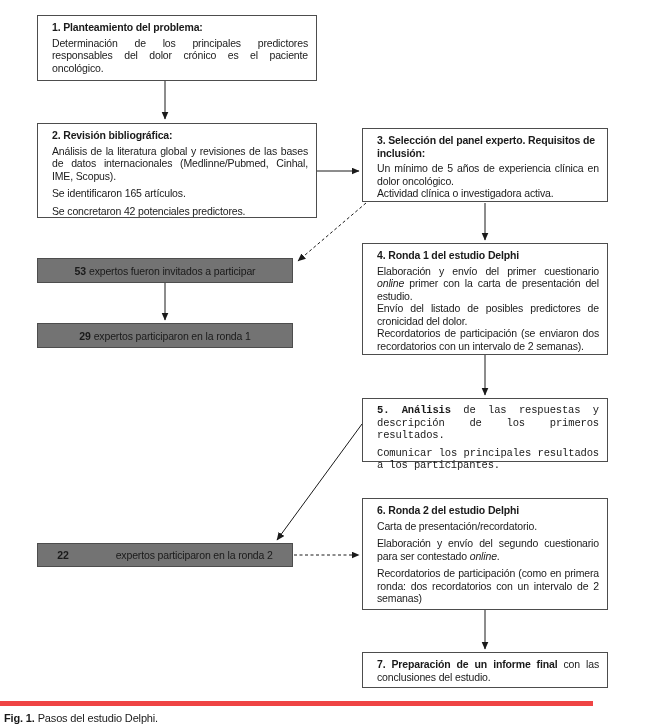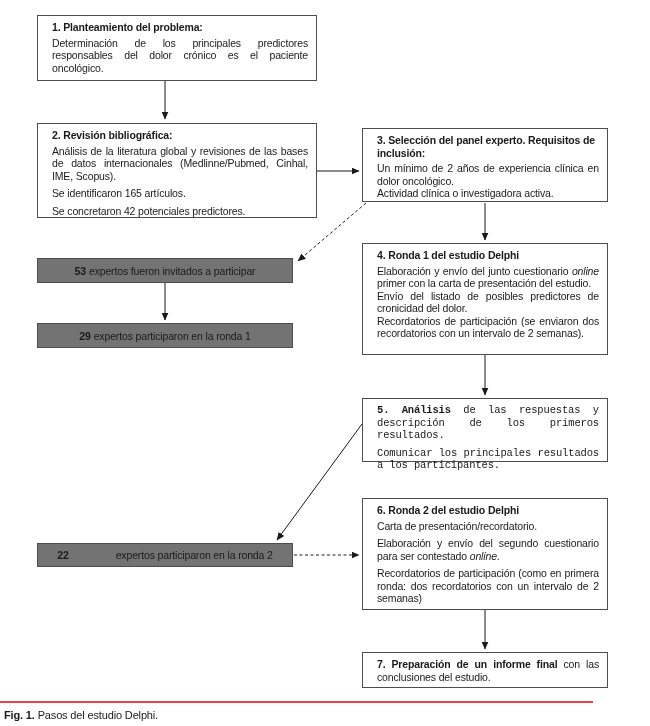--- a/index.html
+++ b/index.html
@@ -30,21 +30,21 @@
     position:absolute; box-sizing:border-box;
     background:#737373; border:1px solid #4d4d4d;
     font-size:10.5px; letter-spacing:-0.15px;
     display:flex; align-items:center; justify-content:center;
     text-align:center; white-space:nowrap;
     z-index:2;
   }
   .sbox b { margin-right:3px; }
   #caption {
     position:absolute; left:0; top:701px; width:593px;
-    border-top:2px solid #ef4444;
+    border-top:5px solid #ef4444;
     padding:6px 0 0 4px; box-sizing:border-box;
     font-size:11px; letter-spacing:-0.15px;
     background:#ffffff; z-index:2;
   }
 </style>
 </head>
 <body>
 
 <div id="figure">
 
@@ -72,27 +72,27 @@
 
   <div class="box" style="left:37px; top:123px; width:280px; height:95px;">
     <p class="title">2. Revisión bibliográfica:</p>
     <p class="mt3">Análisis de la literatura global y revisiones de las bases de datos internacionales (Medlinne/Pubmed, Cinhal, IME, Scopus).</p>
     <p class="mt5">Se identificaron 165 artículos.</p>
     <p class="mt5">Se concretaron 42 potenciales predictores.</p>
   </div>
 
   <div class="box" style="left:362px; top:128px; width:246px; height:74px;">
     <p class="title">3. Selección del panel experto. Requisitos de inclusión:</p>
-    <p class="mt3">Un mínimo de 2 años de experiencia clínica en dolor oncológico.</p>
+    <p class="mt3">Un mínimo de 5 años de experiencia clínica en dolor oncológico.</p>
     <p>Actividad clínica o investigadora activa.</p>
   </div>
 
   <div class="box" style="left:362px; top:243px; width:246px; height:112px;">
     <p class="title">4. Ronda 1 del estudio Delphi</p>
-    <p class="mt3"><span>Elaboración y envío del junto cuestionario </span><i>online</i><span> primer con la carta de presentación del estudio.</span></p>
+    <p class="mt3"><span>Elaboración y envío del primer cuestionario </span><i>online</i><span> primer con la carta de presentación del estudio.</span></p>
     <p>Envío del listado de posibles predictores de cronicidad del dolor.</p>
     <p>Recordatorios de participación (se enviaron dos recordatorios con un intervalo de 2 semanas).</p>
   </div>
 
   <div class="box" style="left:362px; top:398px; width:246px; height:64px;font-family:Liberation Mono, monospace;">
     <p><b>5. Análisis</b><span> de las respuestas y descripción de los primeros resultados.</span></p>
     <p class="mt5">Comunicar los principales resultados a los participantes.</p>
   </div>
 
   <div class="box" style="left:362px; top:498px; width:246px; height:112px;">

